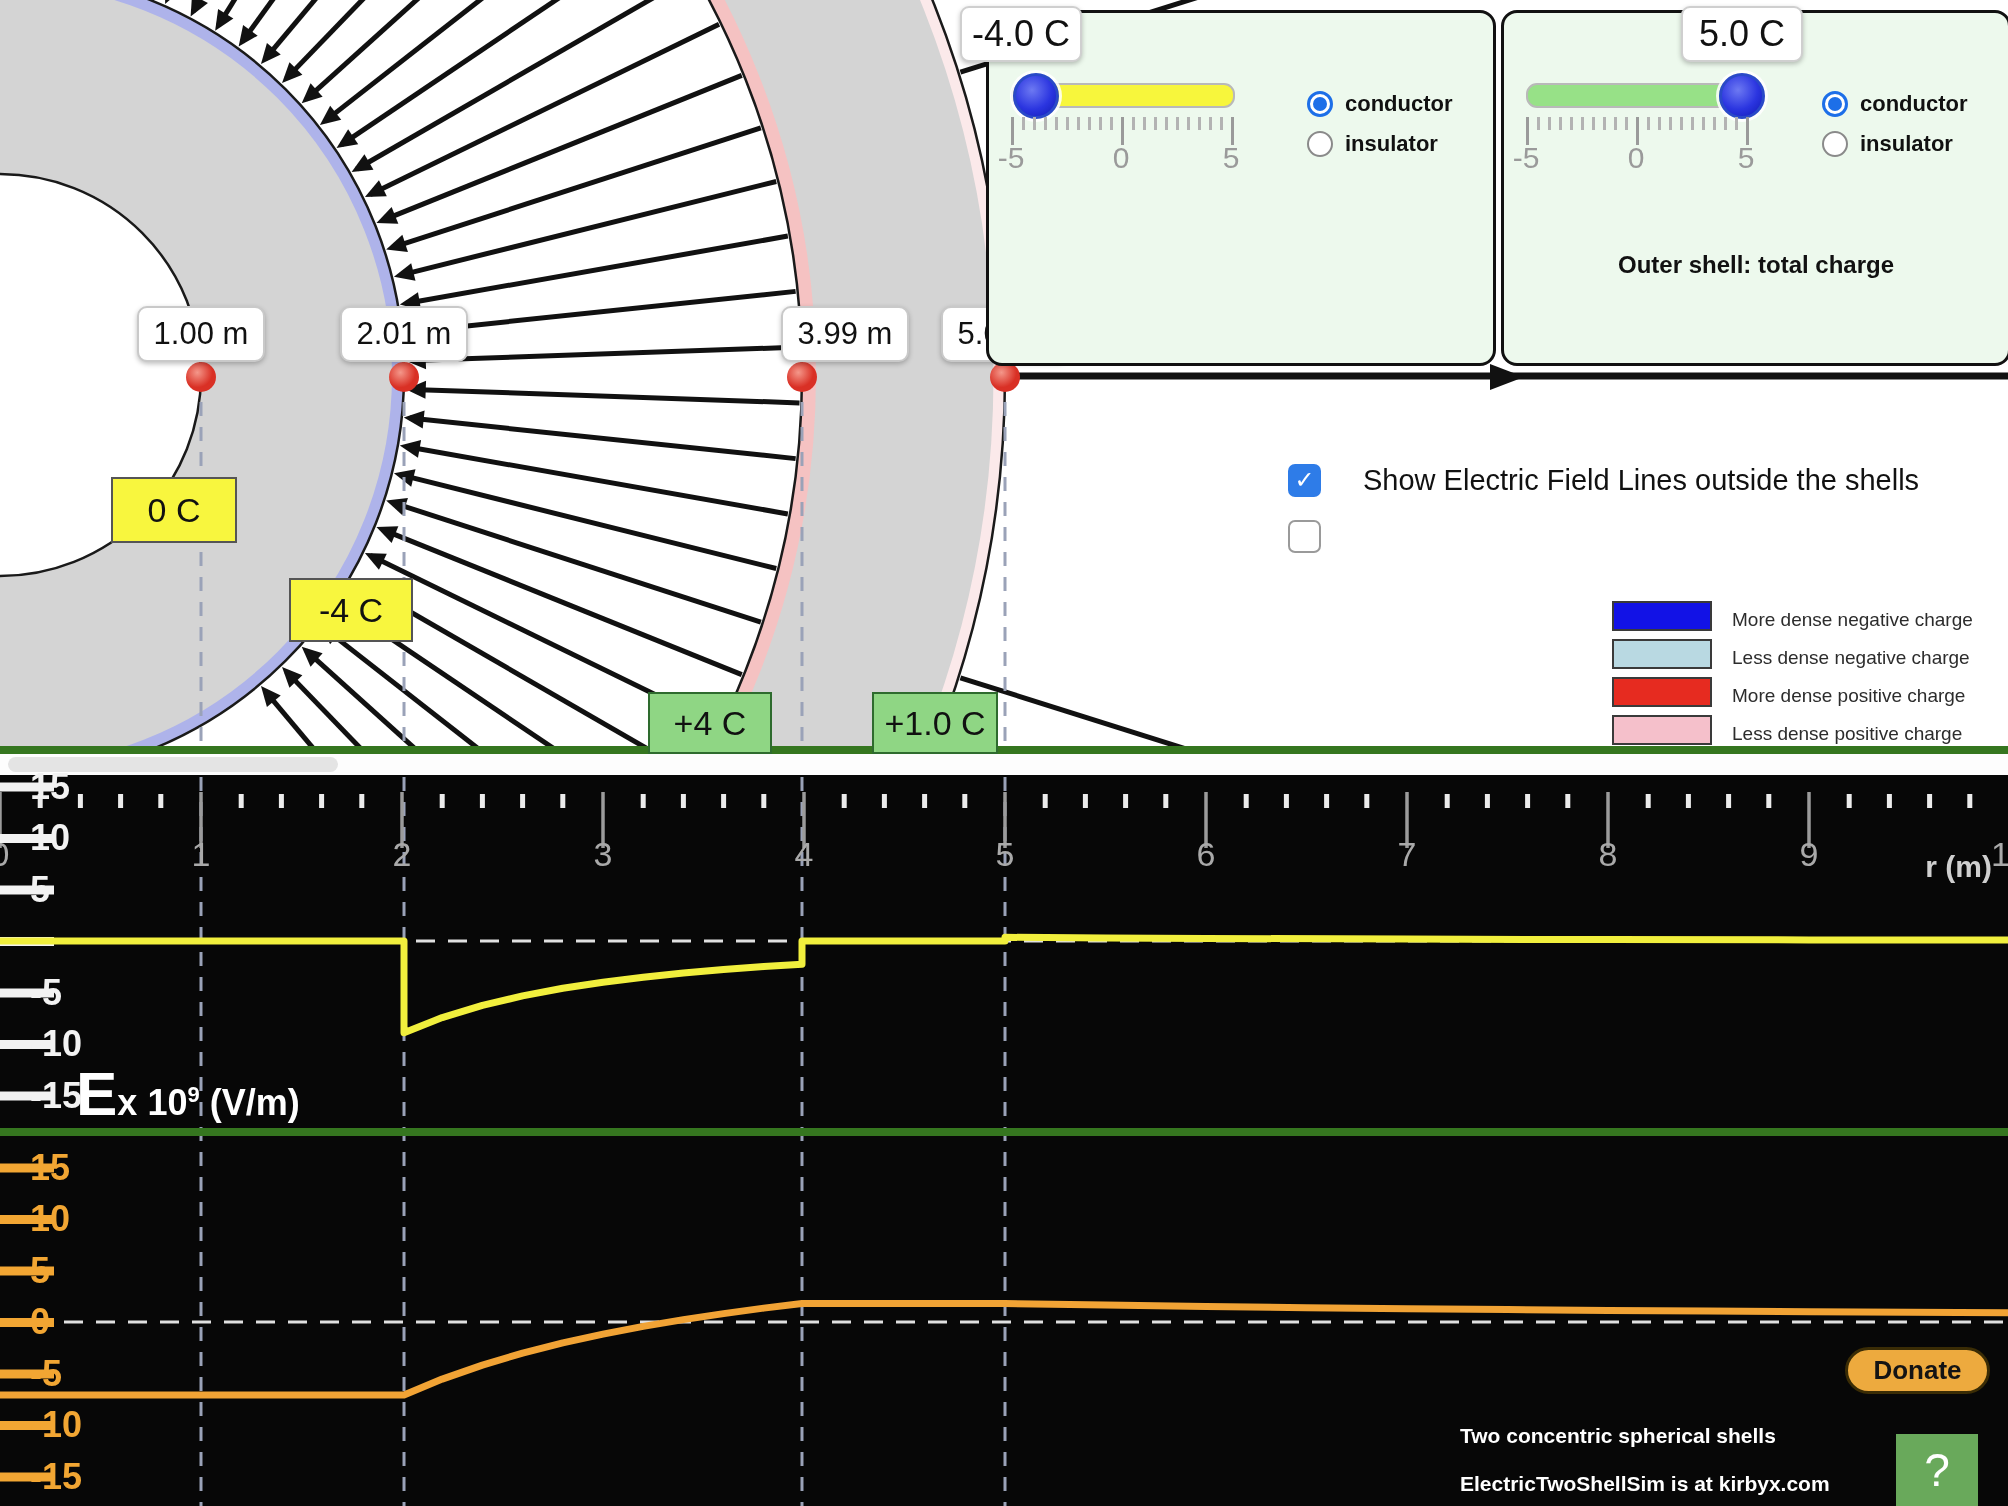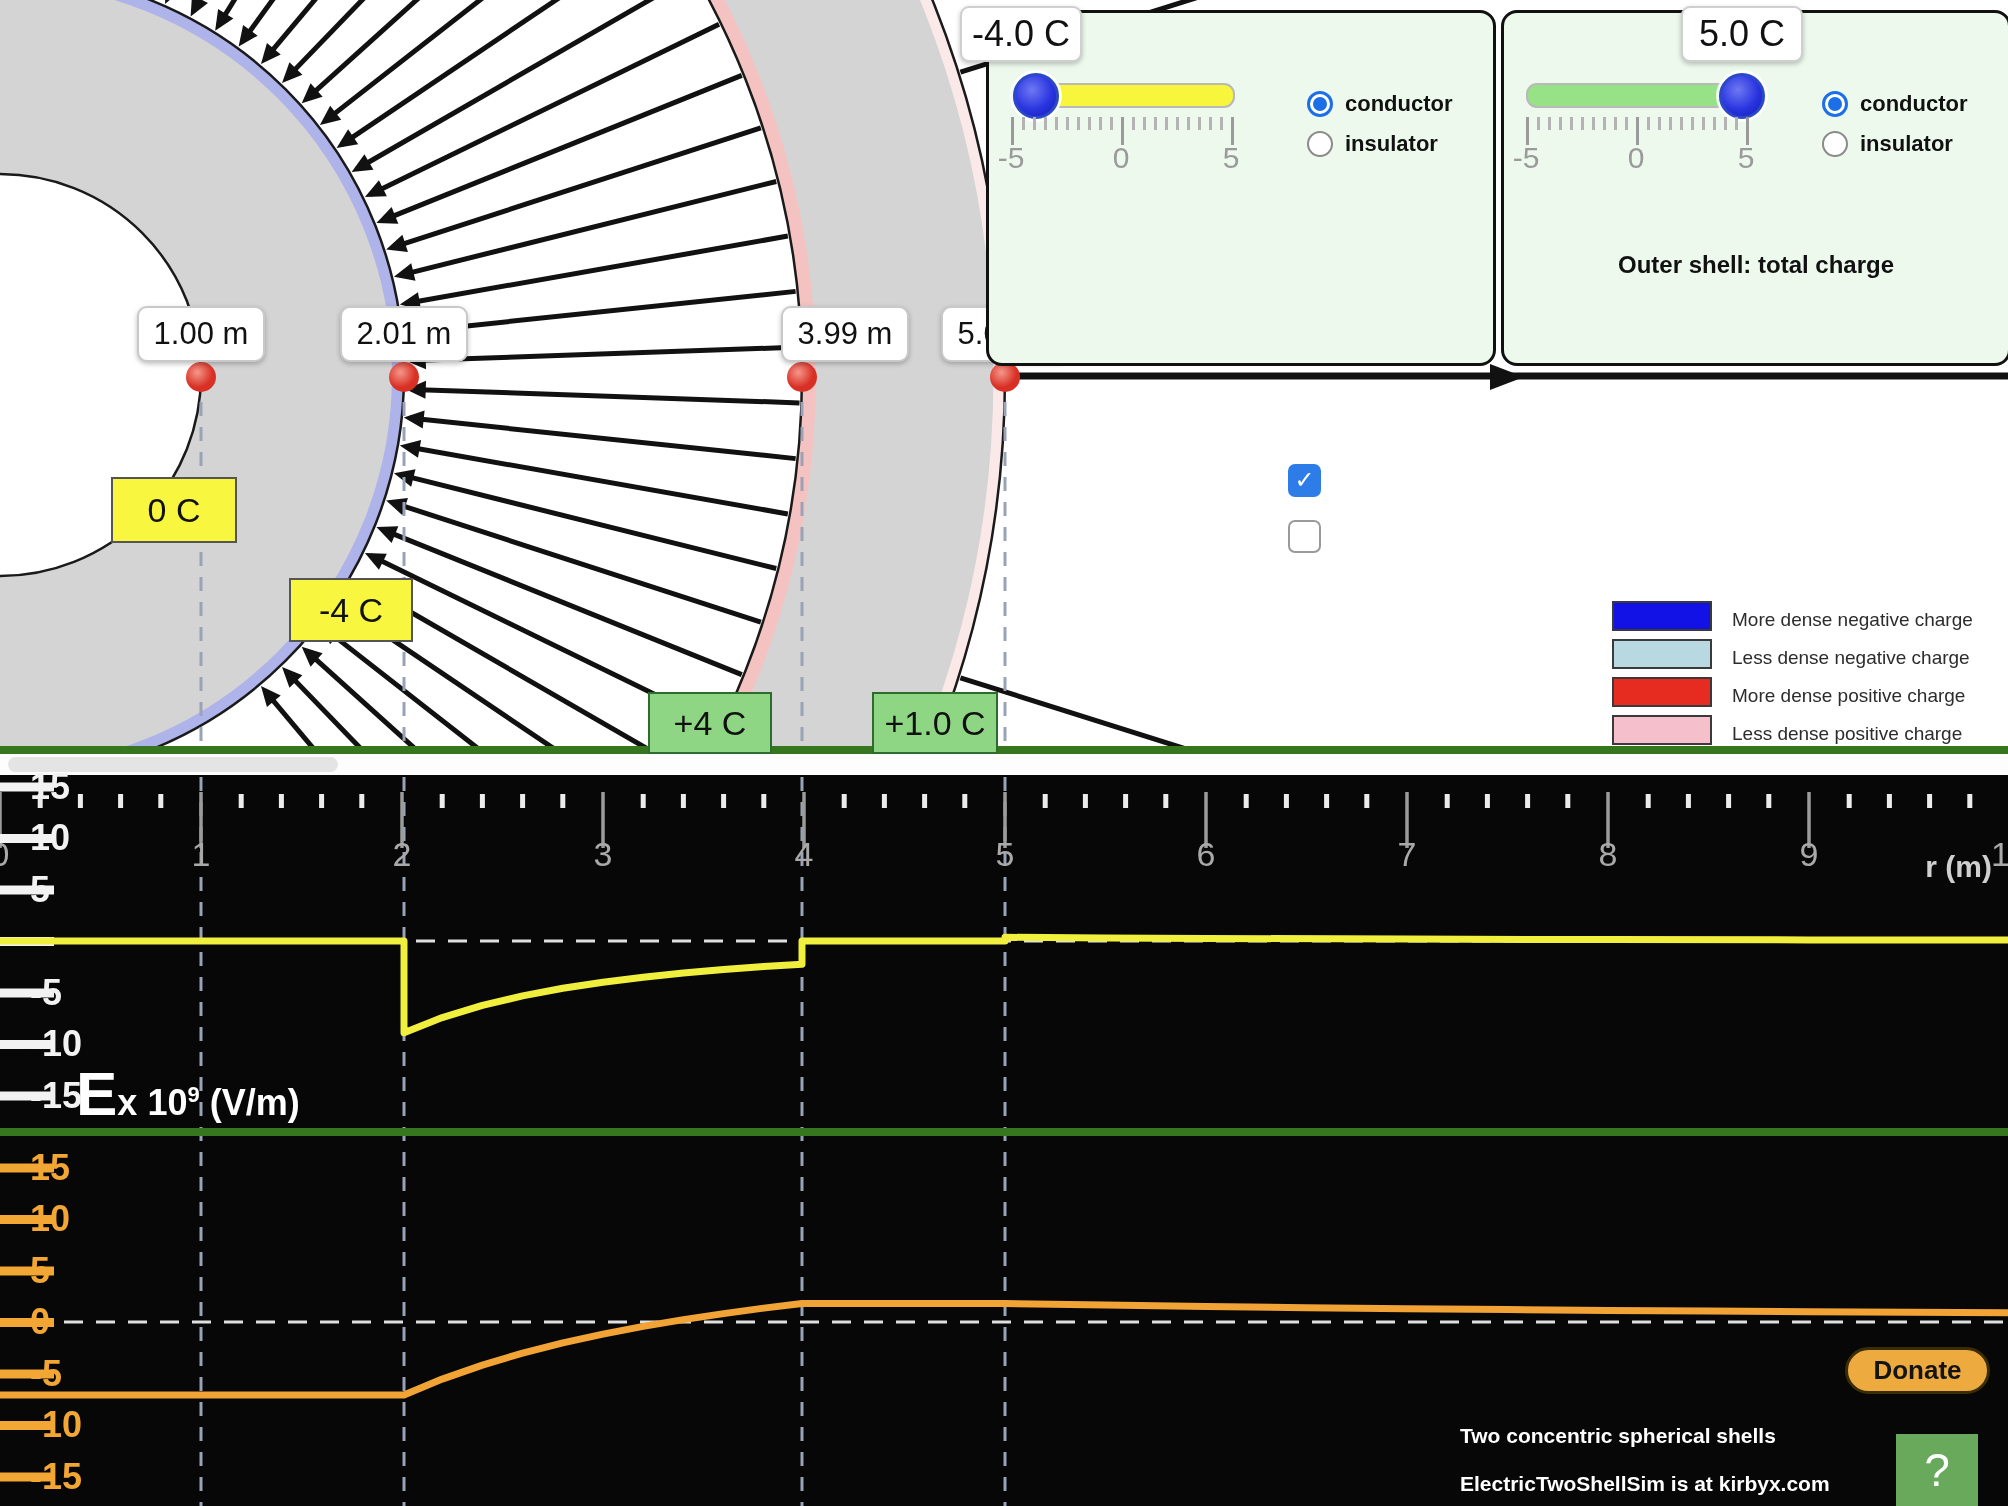--- a/index.html
+++ b/index.html
@@ -373,20 +373,21 @@
           </div>
         </div>
         <div class="panel-title">Outer shell: total charge</div>
       </div>
       <div class="value-box" style="left: 1681px;">5.0 C</div>
     </div>
 
   <div id="checkboxes">
       <div class="check-row" style="top: 462px;">
         <div class="checkbox on">✓</div>
+        <span class="check-label">Show Electric Field Lines outside the shells</span>
       </div>
       <div class="check-row" style="top: 518px;">
         <div class="checkbox off"></div>
       </div>
     </div>
 
   <div id="legend">
       <div class="legend-row">
         <div class="legend-swatch" style="background: rgb(18, 18, 230);"></div>
         <span class="legend-text">More dense negative charge</span>

